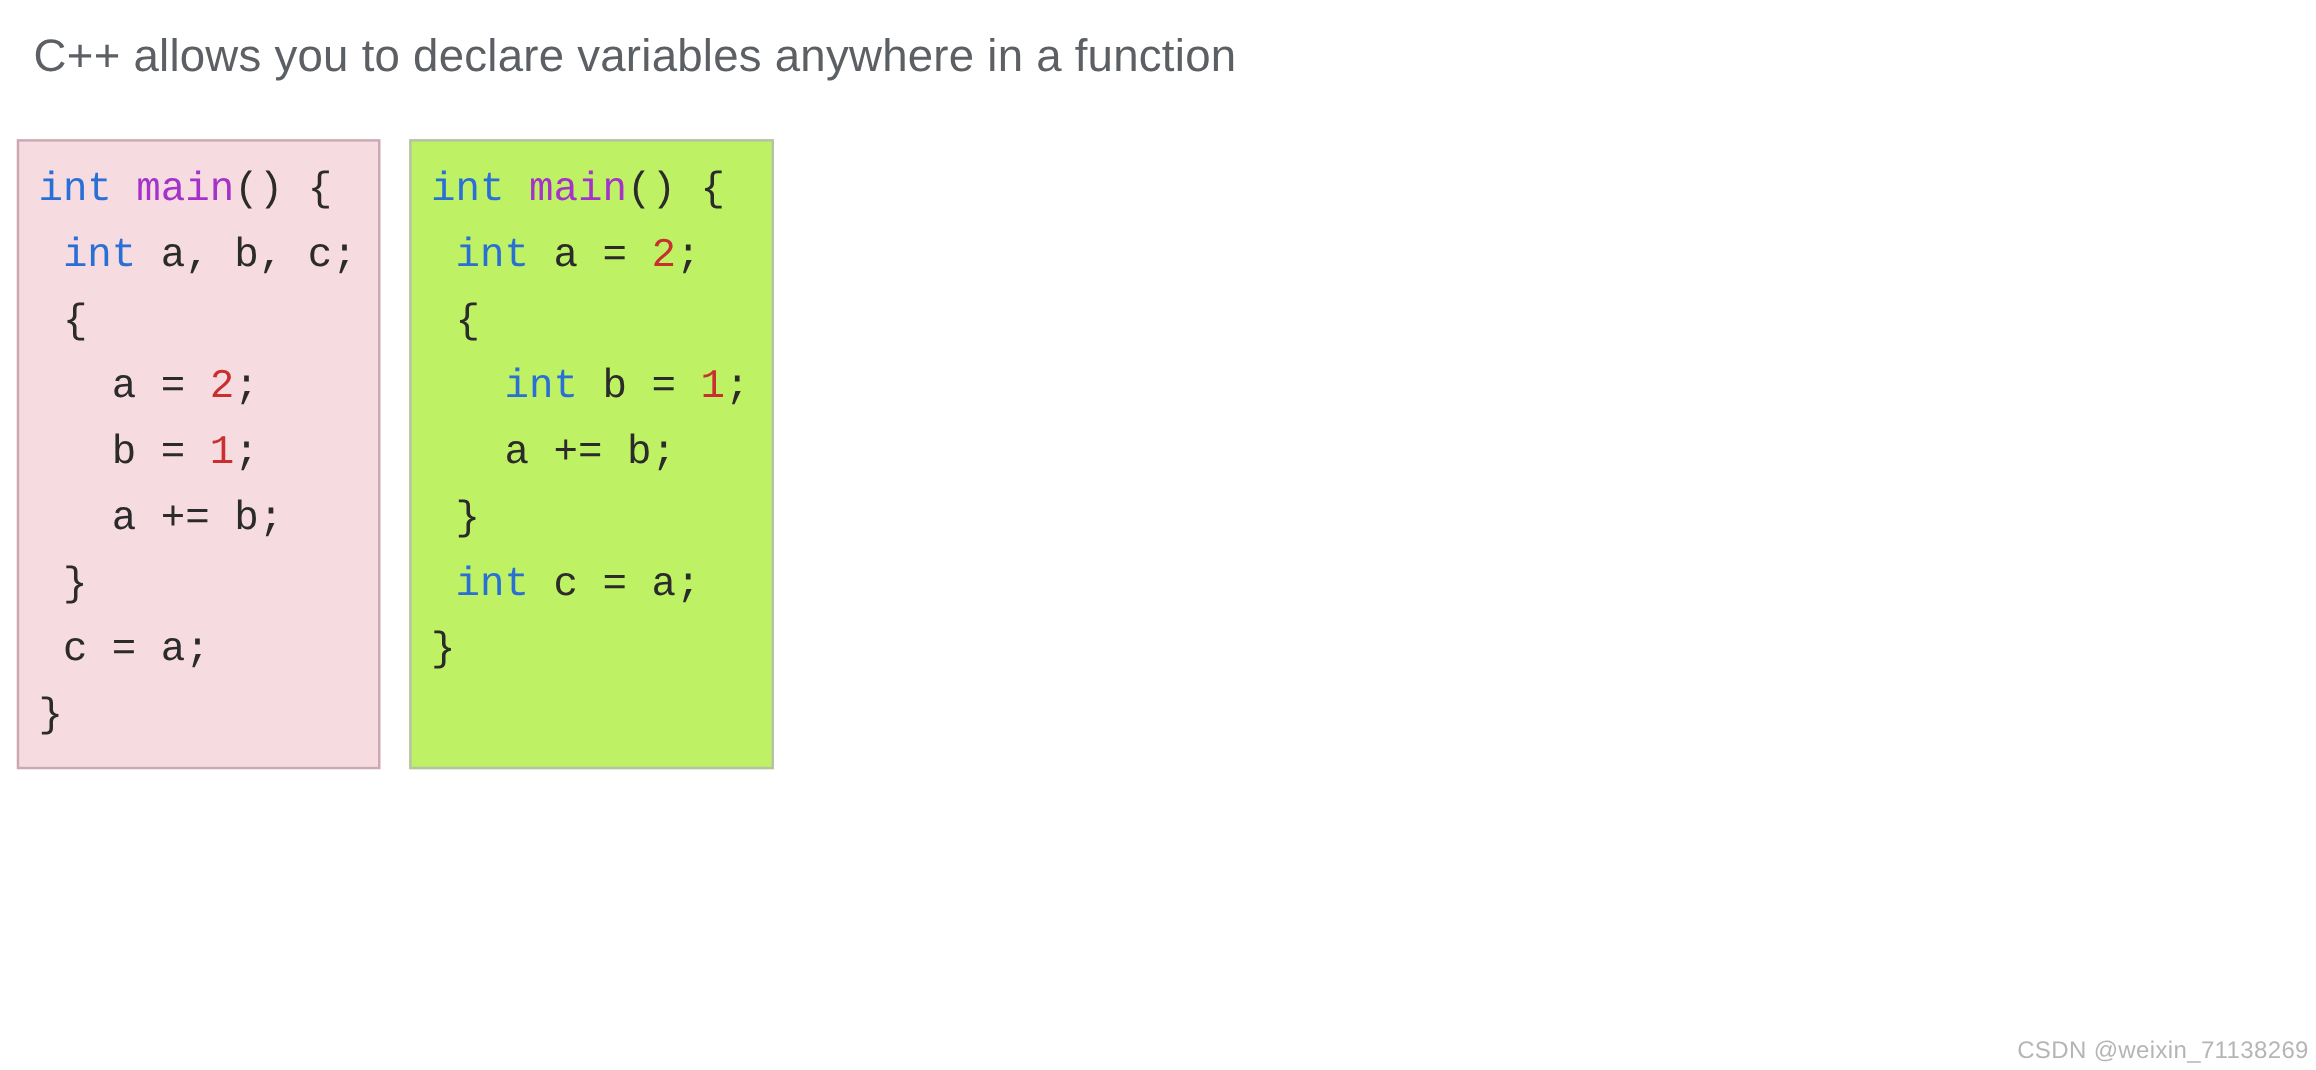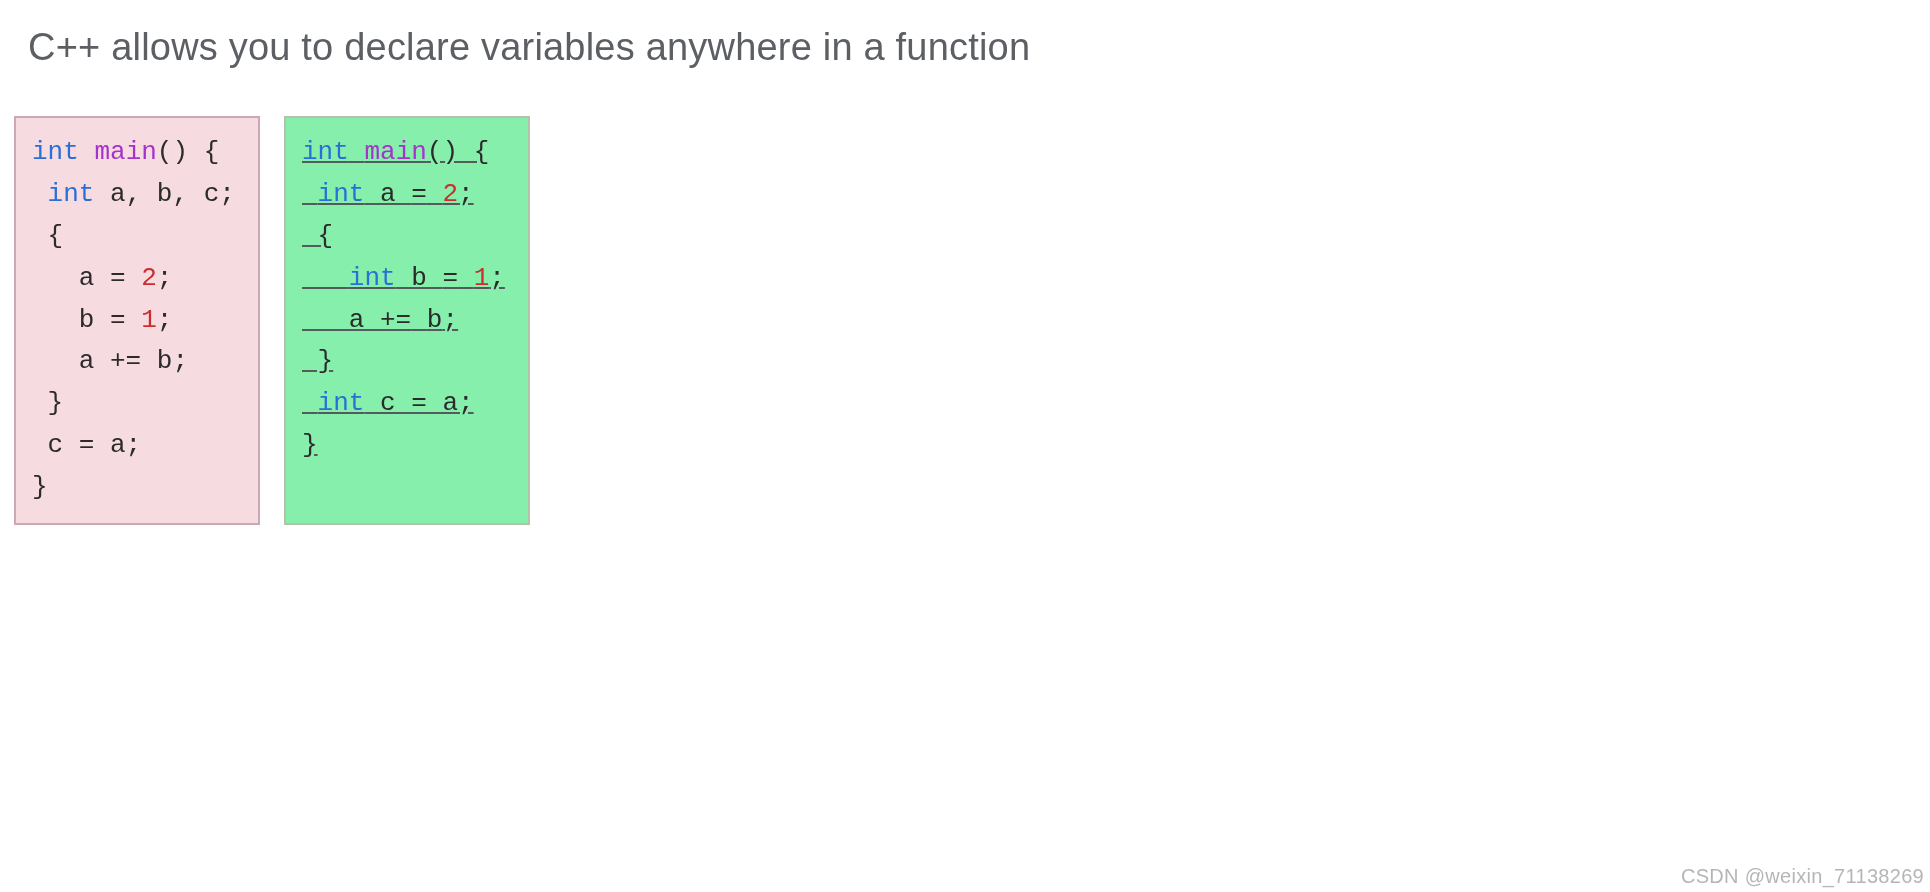--- a/index.html
+++ b/index.html
@@ -29,25 +29,25 @@
     gap: 24px;
     margin-left: -14px;
   }
   .codebox {
     border: 2px solid;
     padding: 14px 18px 14px 16px;
     min-width: 246px;
     box-sizing: border-box;
   }
   .codebox.bad  { background: #f6dce1; border-color: #cba8b2; }
-  .codebox.good { background: #86efac; border-color: #b6c1aa; text-decoration: underline; }
+  .codebox.good { background: #bef264; border-color: #b6c1aa; }
   pre.code {
     margin: 0;
     font-family: "Consolas", "Menlo", "Courier New", monospace;
-    font-size: 26px;
+    font-size: 34px;
     line-height: 1.61;
     white-space: pre;
     color: #4a4a4a;
   }
   
   .kw  { color: #2a6fd6; }  
   .fn  { color: #a532c9; }  
   .pn  { color: #2b2b2b; }  
   .var { color: #2b2b2b; }
   .num { color: #c92f2f; }  

